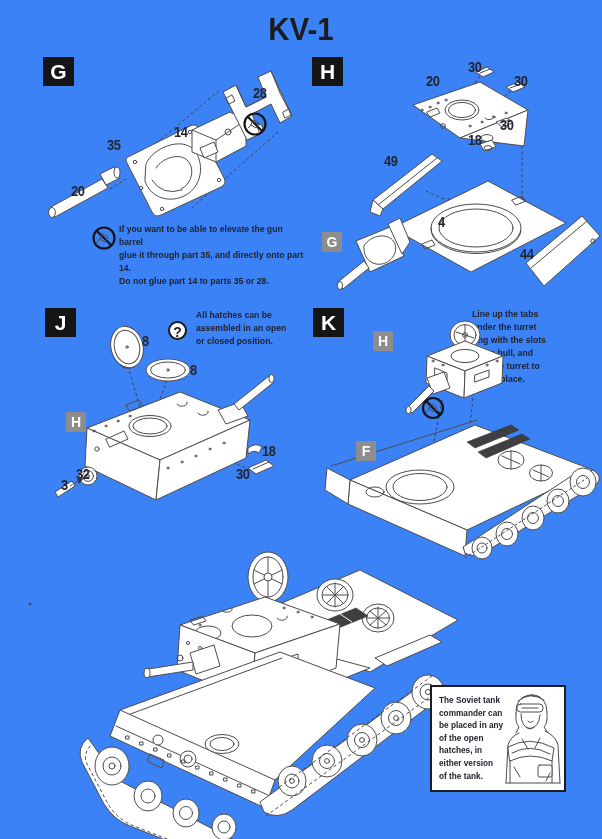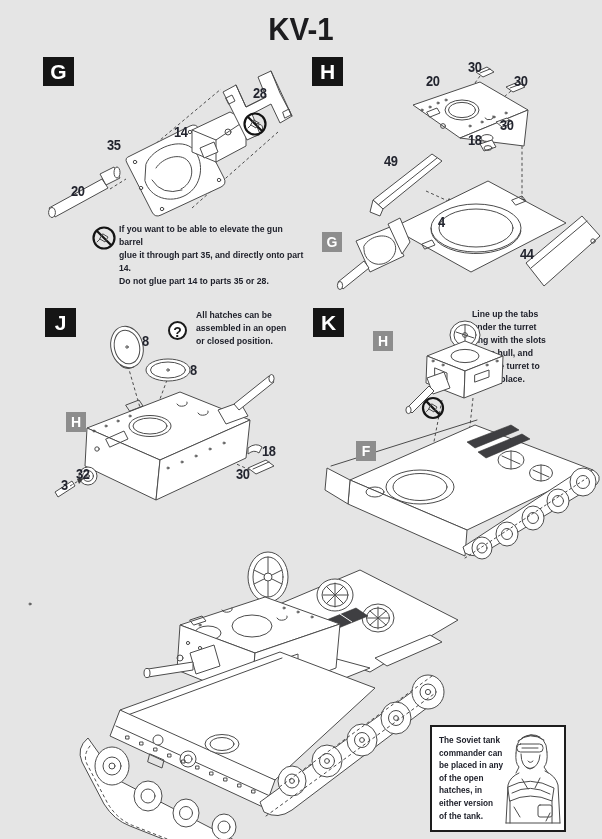--- a/index.html
+++ b/index.html
@@ -1,31 +1,31 @@
 <!DOCTYPE html>
 <html><head>
 <meta charset="utf-8">
 <style>
   html,body{margin:0;padding:0;background:#fff;}
-  .page{position:relative;width:602px;height:839px;background:#e5e5e5;overflow:hidden;
+  .page{position:relative;width:602px;height:839px;background:#3b82f6;overflow:hidden;
         font-family:"Liberation Sans","DejaVu Sans",sans-serif;color:#222;}
   .abs{position:absolute;}
   .title{position:absolute;left:0;right:0;top:12px;text-align:center;
          font-size:31px;font-weight:bold;letter-spacing:0px;color:#1c1c1f;
          transform:scaleX(.95);}
   .sq{position:absolute;width:31px;height:29px;background:#151515;color:#fff;
       font-size:21px;font-weight:bold;text-align:center;line-height:29px;}
   .rsq{position:absolute;width:20px;height:20px;background:#8d8d8d;color:#fff;
       font-size:14px;font-weight:bold;text-align:center;line-height:20px;}
   .pn{position:absolute;font-size:14px;font-weight:bold;letter-spacing:-0.5px;
       color:#23252f;transform:scaleX(.92);transform-origin:left top;}
   .note{position:absolute;font-size:9px;font-weight:bold;line-height:13px;
         color:#20222c;white-space:pre-line;transform:scaleX(.96);transform-origin:left top;}
   .cbox{position:absolute;left:430px;top:685px;width:136px;height:107px;
-        border:2px solid #1d1d1d;background:#fff;box-sizing:border-box;margin-top:40px;}
+        border:2px solid #1d1d1d;background:#fff;box-sizing:border-box;}
   .cbox .note{left:7px;top:7px;width:74px;font-size:8.6px;line-height:12.6px;}
   .qicon{position:absolute;width:19px;height:19px;border:2.2px solid #1b1b1b;border-radius:50%;
          font-size:14px;font-weight:bold;text-align:center;line-height:19px;color:#1b1b1b;
          box-sizing:border-box;background:#fff;}
   svg{position:absolute;overflow:visible;}
   .art{stroke:#4c4c4c;fill:none;stroke-width:1;stroke-linejoin:round;stroke-linecap:round;}
   .artw{stroke:#4c4c4c;fill:#fff;stroke-width:1;stroke-linejoin:round;}
   .dash{stroke:#3a3a3a;fill:none;stroke-width:0.9;stroke-dasharray:3 2.6;}
   .dark{fill:#3f3f42;stroke:#333;stroke-width:.6;}
   .ah{fill:#3a3a3a;stroke:none;}

